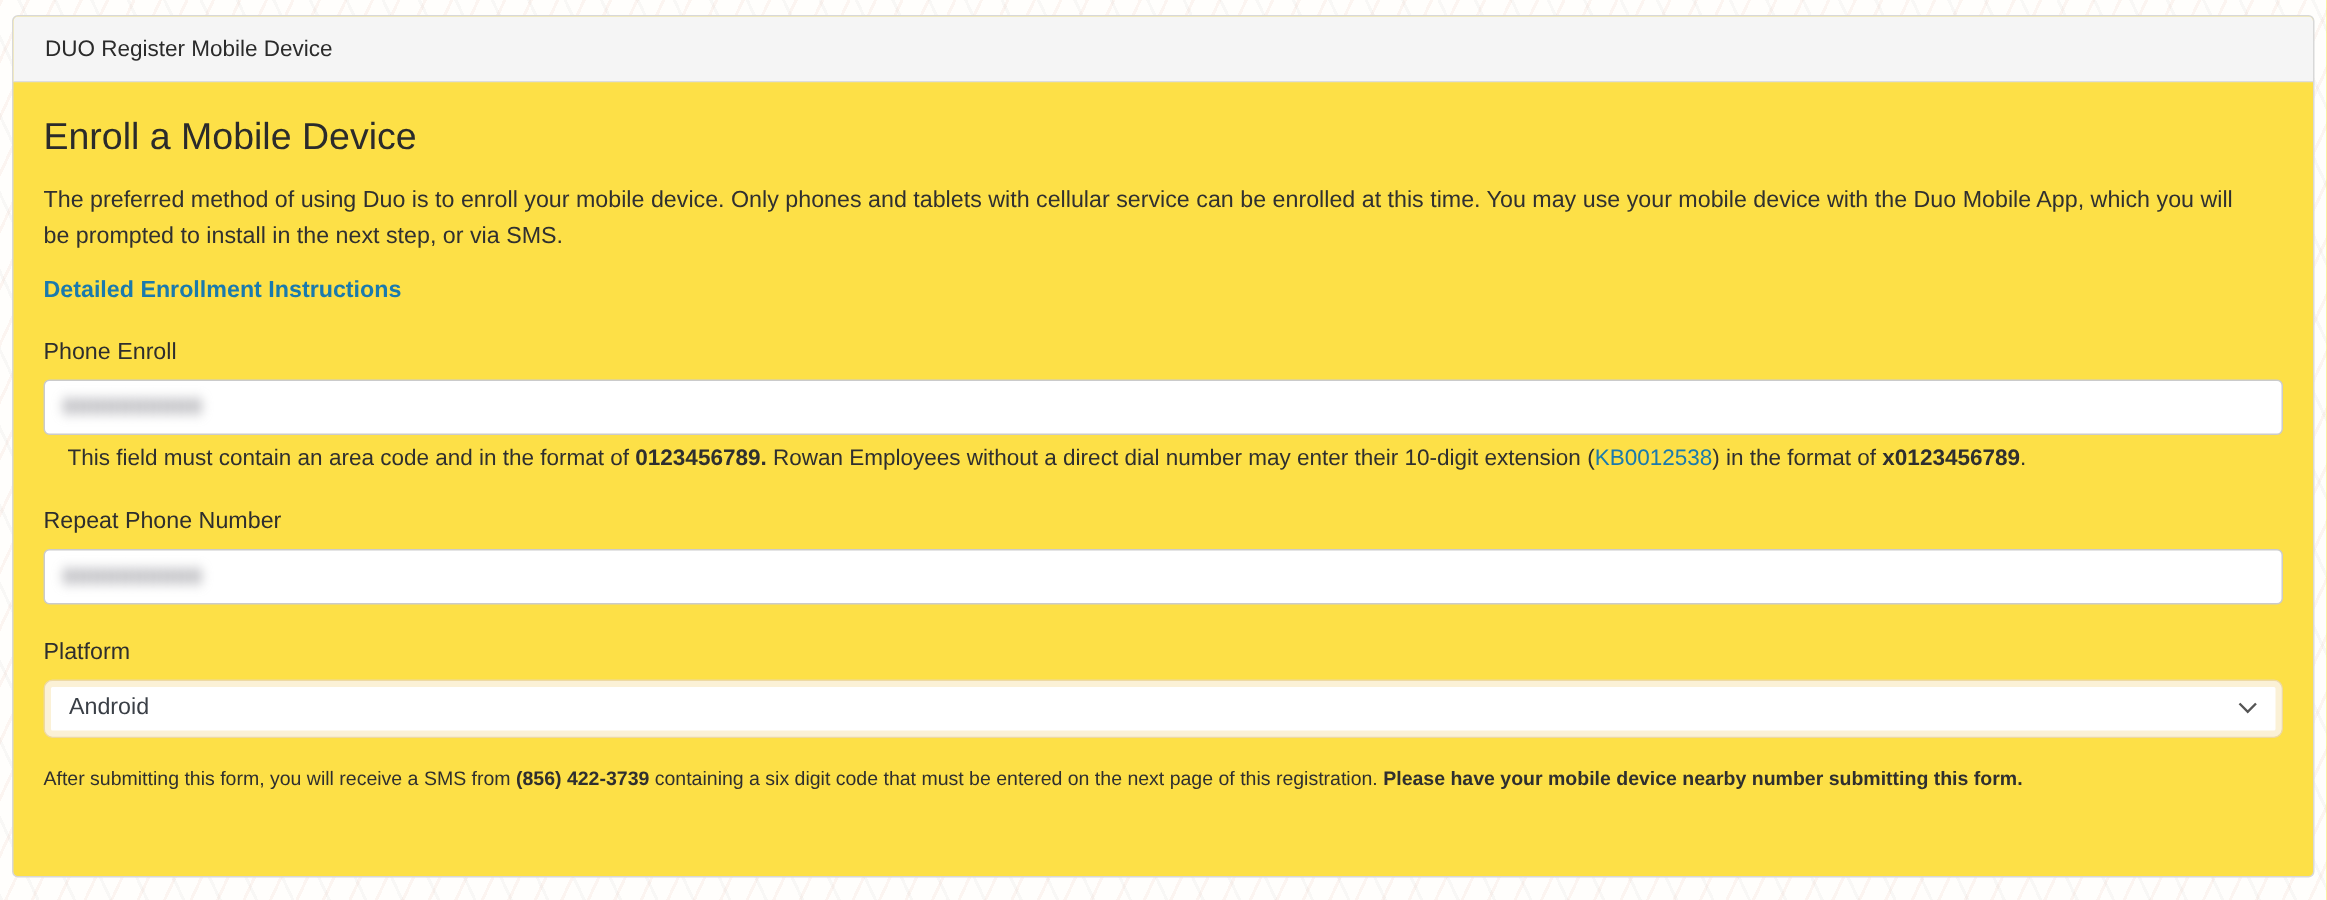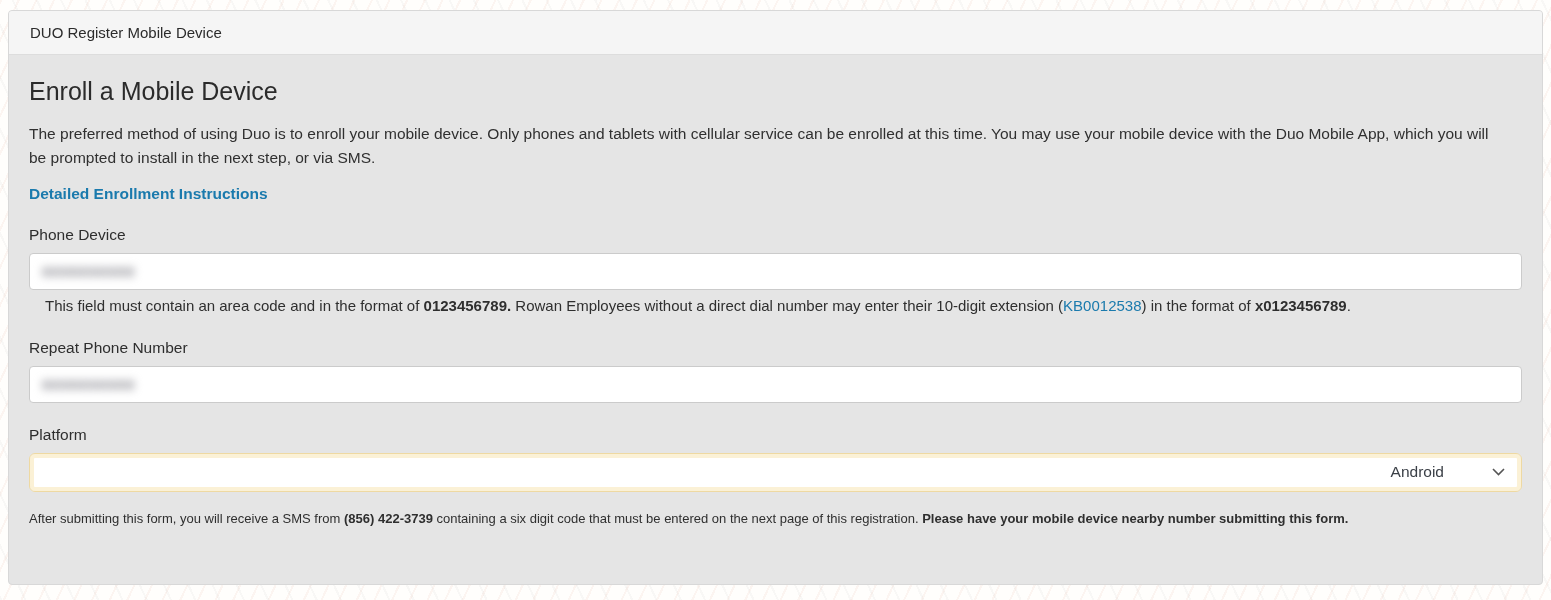--- a/index.html
+++ b/index.html
@@ -10,21 +10,21 @@
     color: #2f2f2f;
     background-color: #fffefc;
     background-image:
       repeating-linear-gradient(115deg, rgba(226,164,143,0.10) 0px, rgba(226,164,143,0.10) 2px, transparent 2px, transparent 16px),
       repeating-linear-gradient(65deg, rgba(190,190,190,0.10) 0px, rgba(190,190,190,0.10) 2px, transparent 2px, transparent 22px);
     overflow: hidden;
   }
   .panel {
     position: absolute; left: 8px; top: 10px;
     width: 1535px; height: 575px;
-    background: #e5e5e5;
+    background: #fde047;
     border: 1px solid #d8d8d8;
     border-radius: 4px;
   }
   .panel-header {
     background: #f5f5f5;
     border-bottom: 1px solid #dddddd;
     border-radius: 3px 3px 0 0;
     padding: 13px 21px;
     font-size: 15px;
     color: #2b2b2b;
@@ -70,21 +70,21 @@
     font-size: 15px; color: #2f2f2f;
     margin-top: 7px; line-height: 1.25; margin-left: 16px;
   }
   .help-text b { font-weight: 700; }
   .inline-link { color: #1a7aad; text-decoration: none; cursor: pointer; }
   .select-box {
     width: 1493px; height: 39px;
     border: 1px solid #eed9a2; border-radius: 6px;
     box-shadow: inset 0 0 0 4px #fbf1d6;
     background: #ffffff;
-    display: flex; align-items: center; justify-content: flex-end;
+    display: flex; align-items: center; justify-content: space-between;
     padding: 12px 16px;
     cursor: pointer;
     gap: 48px;
   }
   .select-box .value { font-size: 15.5px; color: #3a3f46; }
   .note-text {
     font-size: 13px; color: #2f2f2f;
     margin-top: 19px; line-height: 1.25;
   }
   .note-text b { font-weight: 700; }
@@ -116,21 +116,21 @@
     <span>DUO Register Mobile Device</span>
   </div>
   <div class="panel-body">
 
     <h1 class="form-title">Enroll a Mobile Device</h1>
 
     <p class="intro">The preferred method of using Duo is to enroll your mobile device. Only phones and tablets with cellular service can be enrolled at this time. You may use your mobile device with the Duo Mobile App, which you will be prompted to install in the next step, or via SMS.</p>
 
     <a class="blue-link" href="#">Detailed Enrollment Instructions</a>
 
-    <label class="field-label">Phone Device</label>
+    <label class="field-label">Phone Enroll</label>
     <div class="text-input">
       <span class="redacted">0000000000</span>
     </div>
     <div class="help-text">
       <span>This field must contain an area code and in the format of </span><b>0123456789.</b><span> Rowan Employees without a direct dial number may enter their 10-digit extension (</span><a class="inline-link" href="#">KB0012538</a><span>) in the format of </span><b>x0123456789</b><span>.</span>
     </div>
 
     <label class="field-label">Repeat Phone Number</label>
     <div class="text-input">
       <span class="redacted">0000000000</span>

